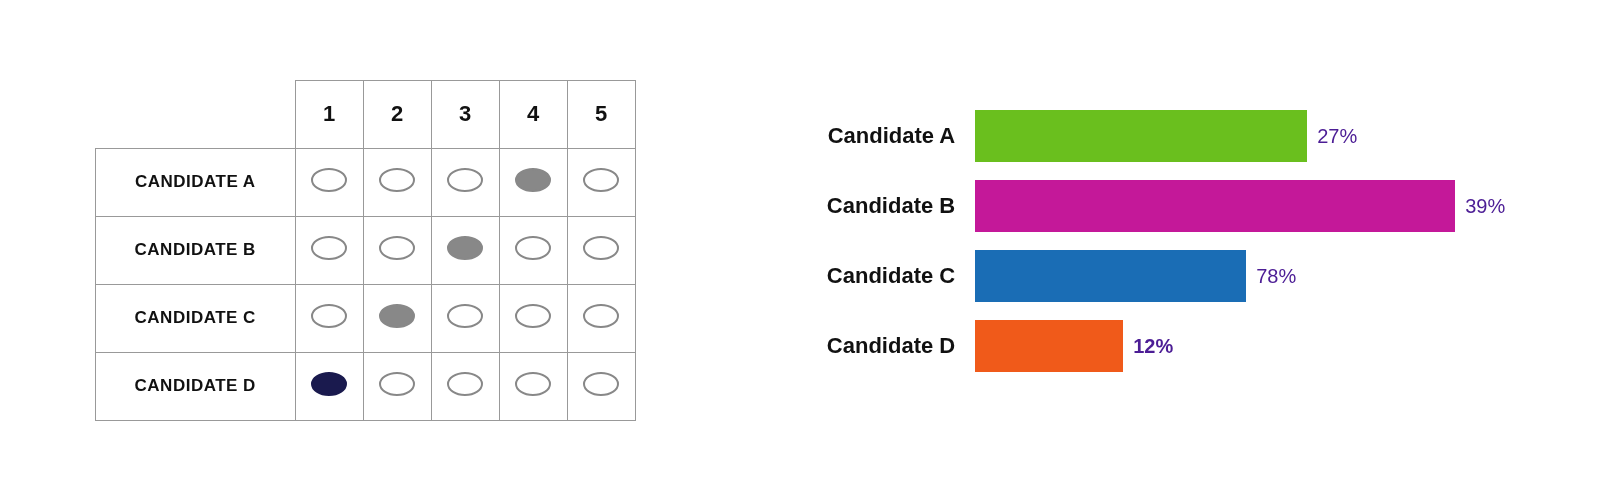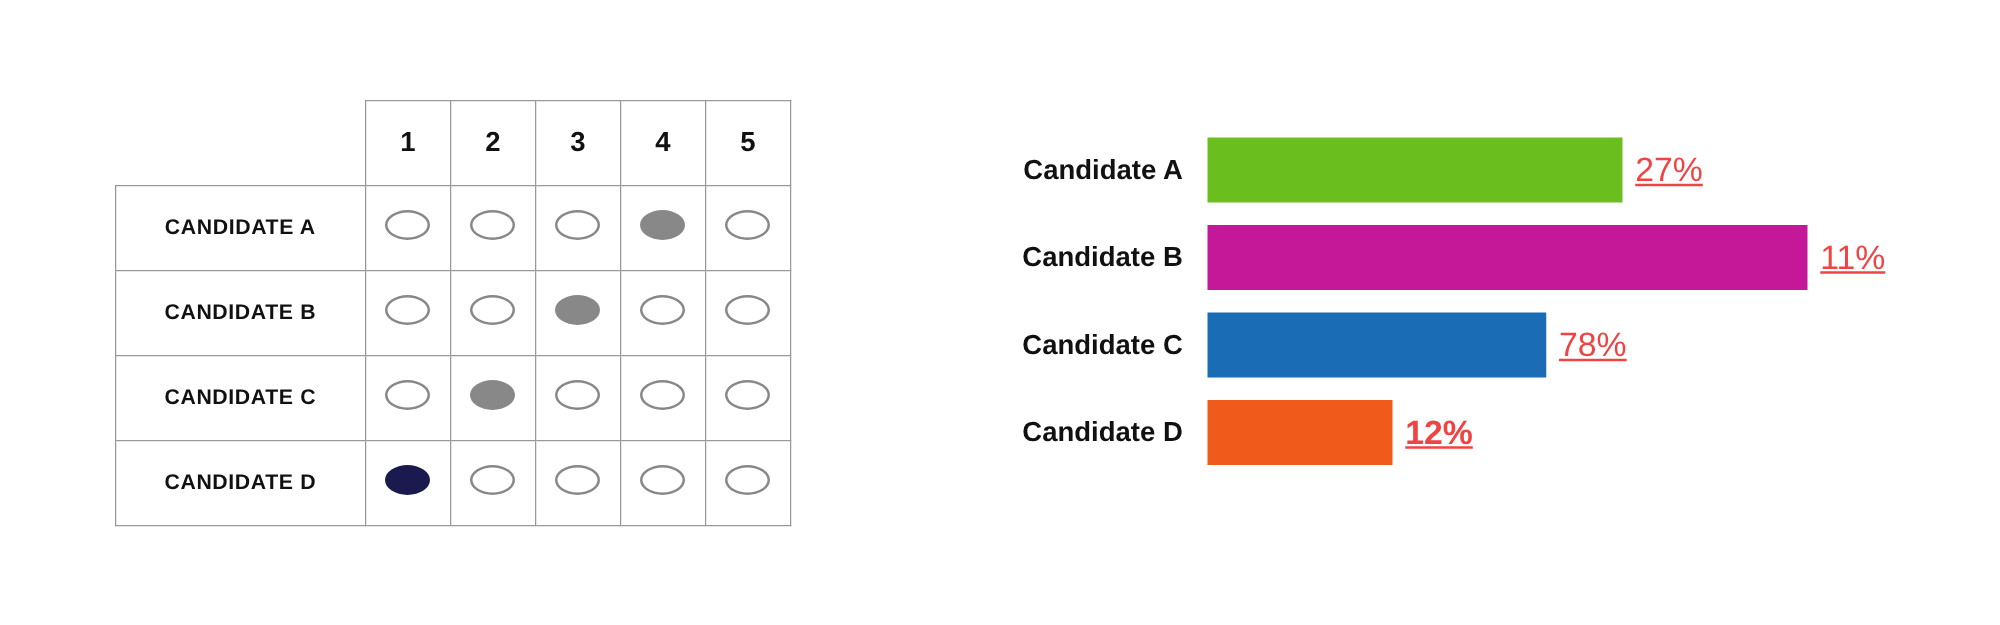--- a/index.html
+++ b/index.html
@@ -102,26 +102,25 @@
       height: 52px;
       display: flex;
       align-items: center;
     }
     .bar {
       height: 52px;
       border-radius: 0;
       display: block;
     }
     .bar-pct {
-      font-size: 27px;
+      font-size: 20px;
       font-weight: 400;
-      color: #ef4444;
+      color: #4c1d95;
       margin-left: 10px;
       white-space: nowrap;
-      text-decoration: underline;
     }
     .bar-pct.bold-pct {
       font-weight: 900;
       text-align: center;
     }
 
     
     .chart-wrapper {
       position: relative;
     }
@@ -187,21 +186,21 @@
             <div class="chart-label">Candidate A</div>
             <div class="bar-container">
               <div class="bar" style="width: 332px; background-color: rgb(106, 191, 30);"></div>
               <span class="bar-pct">27%</span>
             </div>
           </div>
           <div class="chart-row">
             <div class="chart-label">Candidate B</div>
             <div class="bar-container">
               <div class="bar" style="width: 480px; background-color: rgb(196, 24, 153);"></div>
-              <span class="bar-pct">11%</span>
+              <span class="bar-pct">39%</span>
             </div>
           </div>
           <div class="chart-row">
             <div class="chart-label">Candidate C</div>
             <div class="bar-container">
               <div class="bar" style="width: 271px; background-color: rgb(26, 109, 181);"></div>
               <span class="bar-pct">78%</span>
             </div>
           </div>
           <div class="chart-row">

